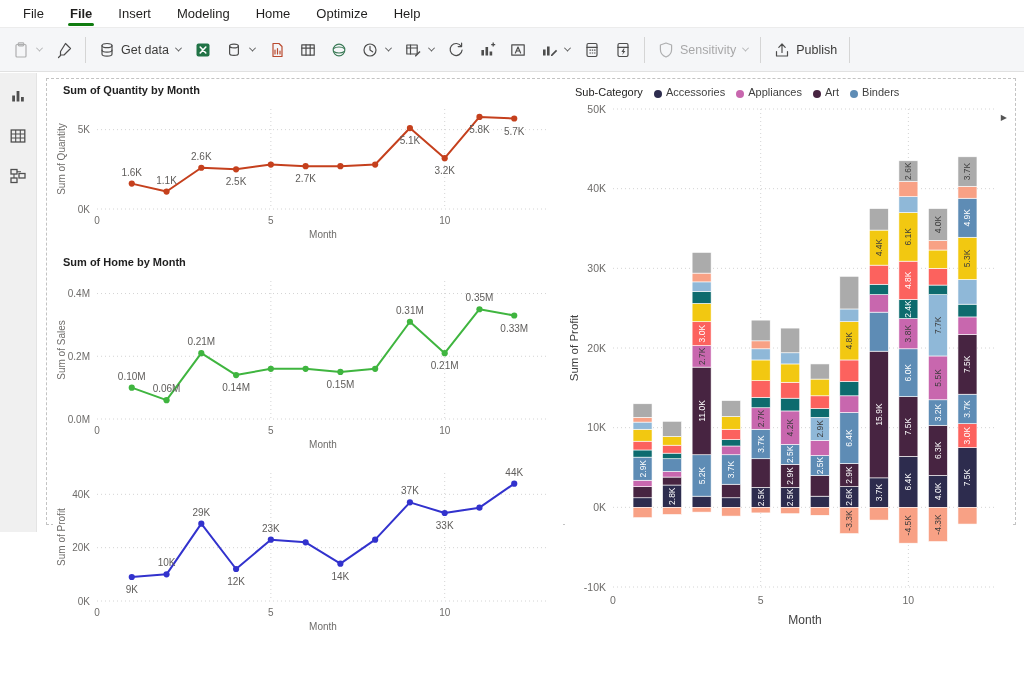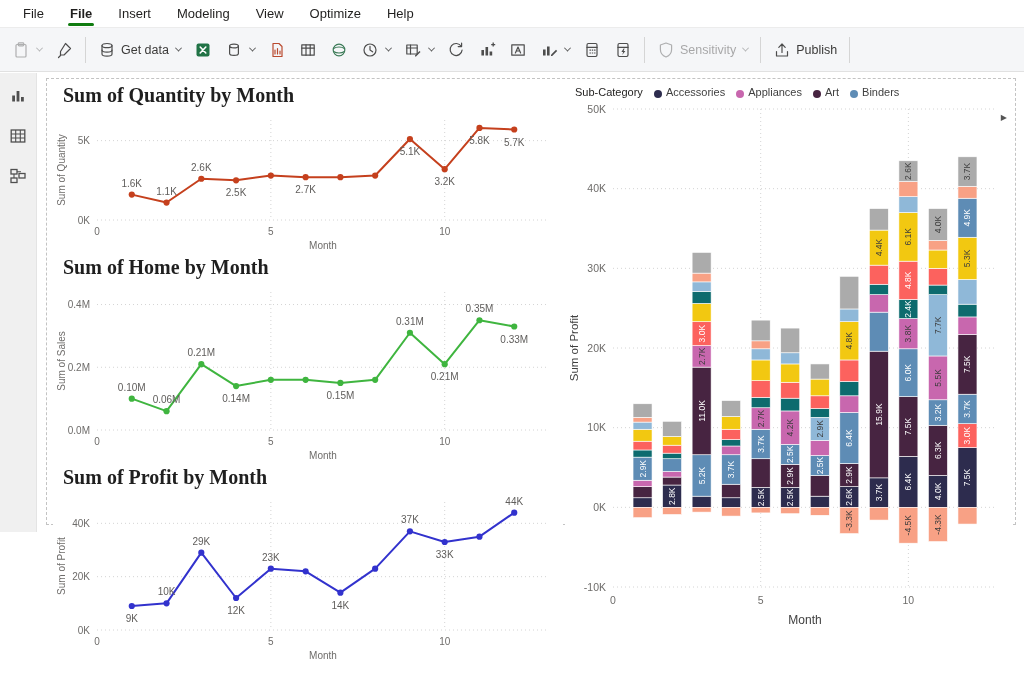--- a/index.html
+++ b/index.html
@@ -33,21 +33,21 @@
     border-right:1px solid #e4e4e4; display:flex; flex-direction:column; align-items:center;
     padding-top:12px; gap:14px; }
   .rail-btn { width:26px; height:26px; display:flex; align-items:center; justify-content:center;
     border-radius:3px; cursor:pointer; }
   .rail-btn svg { width:20px; height:20px; }
 
   
   .canvas { position:absolute; top:73px; left:37px; right:0; bottom:0; background:#fff; }
   .page { position:absolute; left:9px; top:5px; right:8px; bottom:7px; border:1px dashed #c3c3c3; }
   .visual { position:absolute; background:#fff; }
-  .visual-title { font-size:20px; font-weight:bold; color:#1f1f1f; padding:5px 2px 1px 10px;font-family:Liberation Serif, serif; }
+  .visual-title { font-size:11px; font-weight:bold; color:#1f1f1f; padding:5px 2px 1px 10px; }
   .chart-host { position:relative; }
   svg text { font-family:"Liberation Sans", sans-serif; }
 
   
   .legend { display:flex; align-items:center; gap:11px; padding:4px 16px 0 10px;
     font-size:11px; color:#3f3f3f; position:relative; height:22px; }
   .legend-title { font-weight:normal; color:#252423; }
   .legend-item { display:flex; align-items:flex-end; gap:4px; cursor:pointer; }
   .legend-dot { width:8px; height:8px; border-radius:50%; flex:none; }
   .legend-more { position:absolute; right:3px; top:7px; font-size:8px; color:#555; cursor:pointer; }
@@ -55,21 +55,21 @@
 </head>
 <body>
 
 <div id="app">
 
   <div class="menubar" id="menubar">
       <div class="menu-item">File</div>
       <div class="menu-item active">File</div>
       <div class="menu-item">Insert</div>
       <div class="menu-item">Modeling</div>
-      <div class="menu-item">View</div>
+      <div class="menu-item">Home</div>
       <div class="menu-item">Optimize</div>
       <div class="menu-item">Help</div>
     </div>
 
   <div class="ribbon" id="ribbon">
       <div class="tb-btn disabled">
         <span class="tb-icon">
           <svg viewBox="0 0 18 18">
             <rect x="4" y="3.5" width="10" height="12.5" rx="1" fill="none" stroke="#4d4d4d" stroke-width="1.2" stroke-linecap="round" stroke-linejoin="round"></rect>
             <rect x="6.3" y="1.8" width="5.4" height="3" rx="0.8" fill="none" stroke="#4d4d4d" stroke-width="1.2" stroke-linecap="round" stroke-linejoin="round"></rect>
@@ -335,21 +335,20 @@
               <text x="183.0769230769231" y="122.09090909090908" font-size="10" fill="#5f5d5b" text-anchor="middle">0.14M</text>
               <text x="287.38461538461536" y="118.95454545454547" font-size="10" fill="#5f5d5b" text-anchor="middle">0.15M</text>
               <text x="356.9230769230769" y="44.772727272727266" font-size="10" fill="#5f5d5b" text-anchor="middle">0.31M</text>
               <text x="391.69230769230774" y="100.13636363636364" font-size="10" fill="#5f5d5b" text-anchor="middle">0.21M</text>
               <text x="426.46153846153845" y="32.227272727272734" font-size="10" fill="#5f5d5b" text-anchor="middle">0.35M</text>
               <text x="461.2307692307692" y="62.5" font-size="10" fill="#5f5d5b" text-anchor="middle">0.33M</text>
             </svg></div>
       </div>
 
       <div class="visual" style="left:6px; top:382px; width:510px; height:200px;">
-        <div class="visual-title">Sum of Profit by Month</div>
         <div class="chart-host" id="chart2"><svg width="510" height="174" viewBox="0 0 510 174">
               <line x1="44" x2="496" y1="140" y2="140" stroke="#d4d4d4" stroke-width="1" stroke-dasharray="1,3"></line>
               <text x="37" y="143.5" font-size="10" fill="#6e6c6a" text-anchor="end">0K</text>
               <line x1="44" x2="496" y1="86.66666666666666" y2="86.66666666666666" stroke="#d4d4d4" stroke-width="1" stroke-dasharray="1,3"></line>
               <text x="37" y="90.16666666666666" font-size="10" fill="#6e6c6a" text-anchor="end">20K</text>
               <line x1="44" x2="496" y1="33.33333333333333" y2="33.33333333333333" stroke="#d4d4d4" stroke-width="1" stroke-dasharray="1,3"></line>
               <text x="37" y="36.83333333333333" font-size="10" fill="#6e6c6a" text-anchor="end">40K</text>
               <text x="44" y="155" font-size="10" fill="#6e6c6a" text-anchor="middle">0</text>
               <line x1="217.84615384615387" x2="217.84615384615387" y1="12" y2="140" stroke="#d4d4d4" stroke-width="1" stroke-dasharray="1,3"></line>
               <text x="217.84615384615387" y="155" font-size="10" fill="#6e6c6a" text-anchor="middle">5</text>

